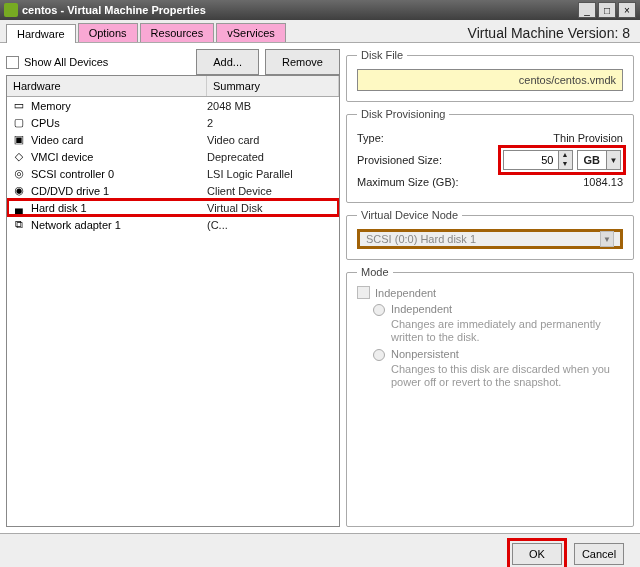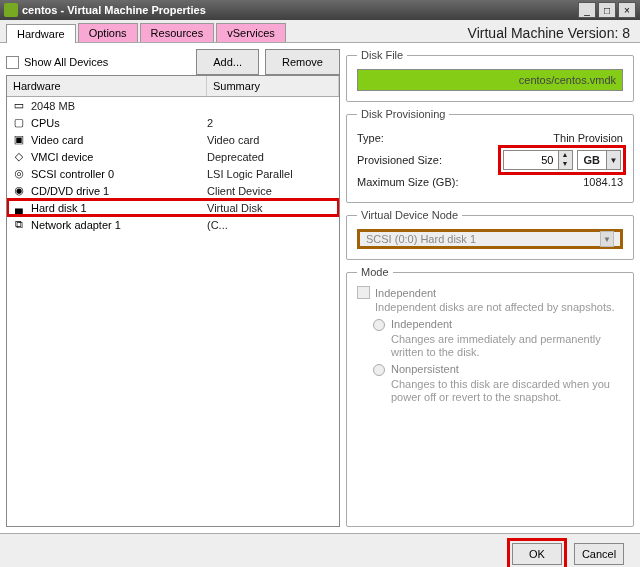--- a/index.html
+++ b/index.html
@@ -78,21 +78,21 @@
   .right { flex: 1; display: flex; flex-direction: column; gap: 6px; }
   fieldset {
     border: 1px solid #aaa;
     border-radius: 2px;
     padding: 8px 10px 10px 10px;
     margin: 0;
   }
   legend { font-size: 11px; color: #444; padding: 0 4px; }
   .pathbox {
     width: 100%; height: 22px;
-    border: 1px solid #888; background: #84cc16;
+    border: 1px solid #888; background: #fef9c3;
     display: flex; align-items: center; justify-content: flex-end;
     padding: 0 6px; color: #444;
   }
   .row { display: flex; align-items: center; margin: 4px 0; }
   .row .lbl { width: 110px; color: #222; }
   .row .val { flex: 1; text-align: right; color: #222; }
   .spin {
     display: flex; align-items: center;
     border: 1px solid #888; background: #fff;
     height: 20px;
@@ -162,20 +162,21 @@
         <button class="btn">Remove</button>
       </div>
 
       <div class="hwlist">
         <div class="hwhead">
           <div class="col colhw">Hardware</div>
           <div class="col colsum">Summary</div>
         </div>
         <div class="hwrow">
           <span class="ico">▭</span>
+          <span class="hwname">Memory</span>
           <span class="hwsum">2048 MB</span>
         </div>
         <div class="hwrow">
           <span class="ico">▢</span>
           <span class="hwname">CPUs</span>
           <span class="hwsum">2</span>
         </div>
         <div class="hwrow">
           <span class="ico">▣</span>
           <span class="hwname">Video card</span>
@@ -254,21 +255,20 @@
         </div>
       </fieldset>
 
       <fieldset class="mode-group">
         <legend>Mode</legend>
         <div class="mode-content">
           <div style="display:flex; align-items:center;">
             <span class="chk" style="border-color:#bbb;background:#eee;"></span>
             <span>Independent</span>
           </div>
-          <div class="desc" style="margin-left:18px;">Independent disks are not affected by snapshots.</div>
           <div class="opt">
             <span class="radio"></span>
             <span class="txt">Independent</span>
           </div>
           <div class="desc">Changes are immediately and permanently written to the disk.</div>
           <div class="opt">
             <span class="radio"></span>
             <span class="txt">Nonpersistent</span>
           </div>
           <div class="desc">Changes to this disk are discarded when you power off or revert to the snapshot.</div>

